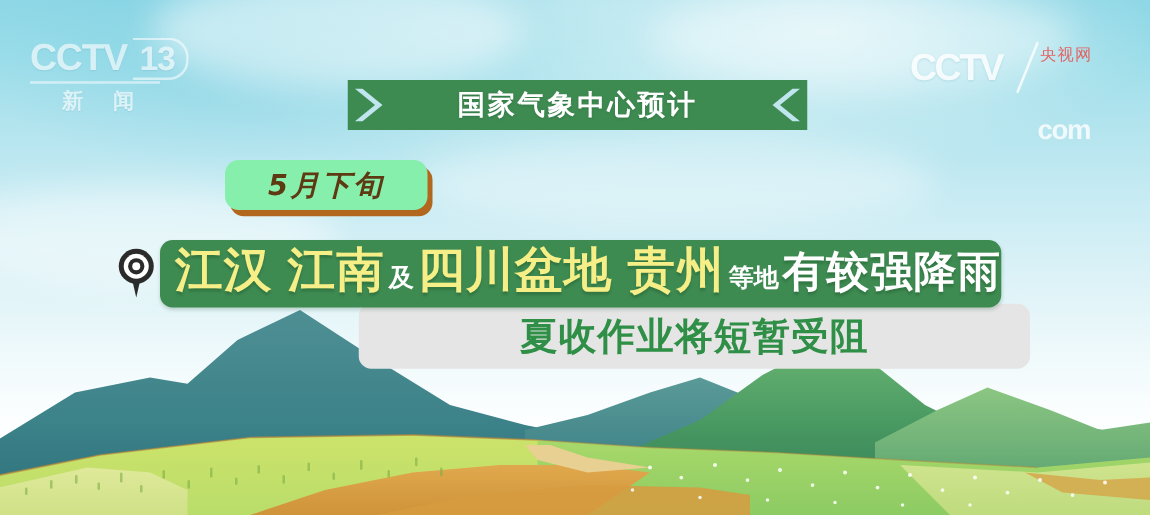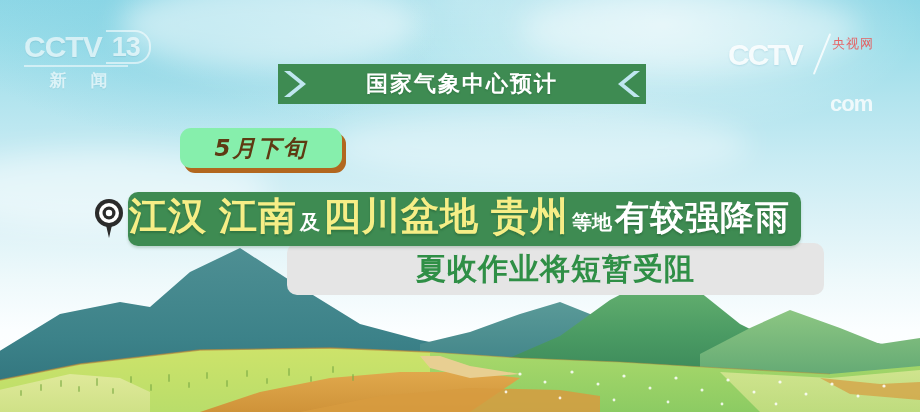--- a/index.html
+++ b/index.html
@@ -107,21 +107,21 @@
     position:absolute;left:0;top:0;width:537px;height:52px;
     display:flex;align-items:center;justify-content:center;
     color:#2f8f46;font-size:30px;font-weight:bold;letter-spacing:1px;
     font-family:"DejaVu Sans",sans-serif;
   }
 
   .band-green{
     position:absolute;left:128px;top:192px;width:673px;height:54px;
     background:#3e8b52;border-radius:10px;
     box-shadow:0 2px 3px rgba(40,90,50,.22);
-    display:flex;align-items:center;padding-left:1px;box-sizing:border-box;
+    display:flex;align-items:center;padding-left:12px;box-sizing:border-box;
   }
   .hl{display:flex;align-items:baseline;font-family:"DejaVu Sans",sans-serif;font-weight:bold;}
   .hl .place{
     color:#f6ee86;font-size:38px;line-height:40px;letter-spacing:1px;
     text-shadow:0 2px 2px rgba(20,70,30,.3);
   }
   .hl .sm{
     color:#ffffff;font-size:20px;line-height:40px;letter-spacing:0px;margin:0 3px;
   }
   .hl .white{

